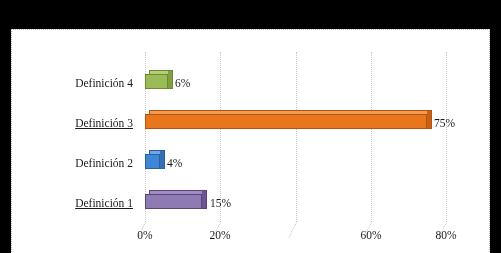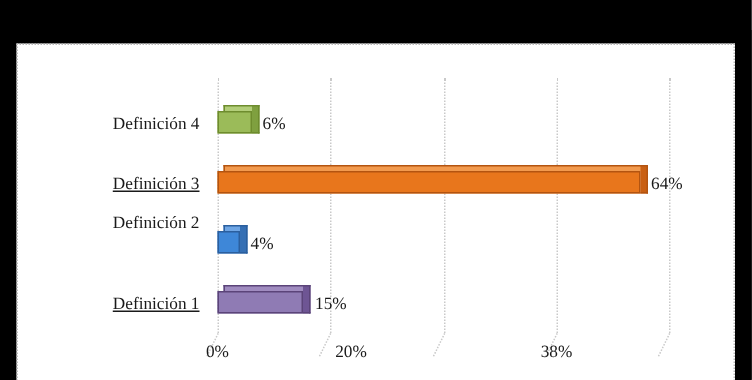--- a/index.html
+++ b/index.html
@@ -136,50 +136,51 @@
       <div class="gridline" style="left:434px;"></div>
 
       <div class="grid-foot" style="left:133px; top:192px;"></div>
       <div class="grid-foot" style="left:208px; top:192px;"></div>
       <div class="grid-foot" style="left:284px; top:192px;"></div>
       <div class="grid-foot" style="left:359px; top:192px;"></div>
       <div class="grid-foot" style="left:434px; top:192px;"></div>
 
       <div class="cat-label" style="top:48px;">Definición 4</div>
       <div class="cat-label" style="top:88px;text-decoration:underline;">Definición 3</div>
-      <div class="cat-label" style="top:114px;text-align:right;">Definición 2</div>
+      <div class="cat-label" style="top:128px;text-align:right;">Definición 2</div>
       <div class="cat-label" style="top:168px;text-decoration:underline;">Definición 1</div>
 
       <div class="bar-wrap" style="left:133px; top:40px; width:28px;">
         <div class="bar-top" style="width:23px; background:#B3CE7A; border:1px solid #6E8C2E; border-bottom:none;"></div>
         <div class="bar-face" style="width:23px; background:#9BBB59; border:1px solid #6E8C2E;"></div>
         <div class="bar-side" style="left:23px; background:#7FA03F; border:1px solid #6E8C2E; border-left:none;"></div>
       </div>
       <div class="val-label" style="left:163px; top:48px;">6%</div>
 
       <div class="bar-wrap" style="left:133px; top:80px; width:287px;">
         <div class="bar-top" style="width:282px; background:#F29A4E; border:1px solid #B35410; border-bottom:none;"></div>
         <div class="bar-face" style="width:282px; background:#E8761C; border:1px solid #B35410;"></div>
         <div class="bar-side" style="left:282px; background:#C96014; border:1px solid #B35410; border-left:none;"></div>
       </div>
-      <div class="val-label" style="left:422px; top:88px;">64%</div>
+      <div class="val-label" style="left:422px; top:88px;">75%</div>
 
       <div class="bar-wrap" style="left:133px; top:120px; width:20px;">
         <div class="bar-top" style="width:15px; background:#6FA6E5; border:1px solid #2B5F9E; border-bottom:none;"></div>
         <div class="bar-face" style="width:15px; background:#3E87D8; border:1px solid #2B5F9E;"></div>
         <div class="bar-side" style="left:15px; background:#356FB4; border:1px solid #2B5F9E; border-left:none;"></div>
       </div>
       <div class="val-label" style="left:155px; top:128px;">4%</div>
 
       <div class="bar-wrap" style="left:133px; top:160px; width:62px;">
         <div class="bar-top" style="width:57px; background:#A08CC0; border:1px solid #5B4479; border-bottom:none;"></div>
         <div class="bar-face" style="width:57px; background:#8F7BB4; border:1px solid #5B4479;"></div>
         <div class="bar-side" style="left:57px; background:#6E5594; border:1px solid #5B4479; border-left:none;"></div>
       </div>
       <div class="val-label" style="left:198px; top:168px;">15%</div>
 
       <div class="tick-label" style="left:110px;">0%</div>
-      <div class="tick-label" style="left:199px;font-family:Liberation Serif, serif;">20%</div>
-      <div class="tick-label" style="left:336px;">38%</div>
+      <div class="tick-label" style="left:185px;font-family:Liberation Serif, serif;">20%</div>
+      <div class="tick-label" style="left:336px;">60%</div>
+      <div class="tick-label" style="left:411px;">80%</div>
 
     </div>
   </div>
 </div>
 
 </body></html>

